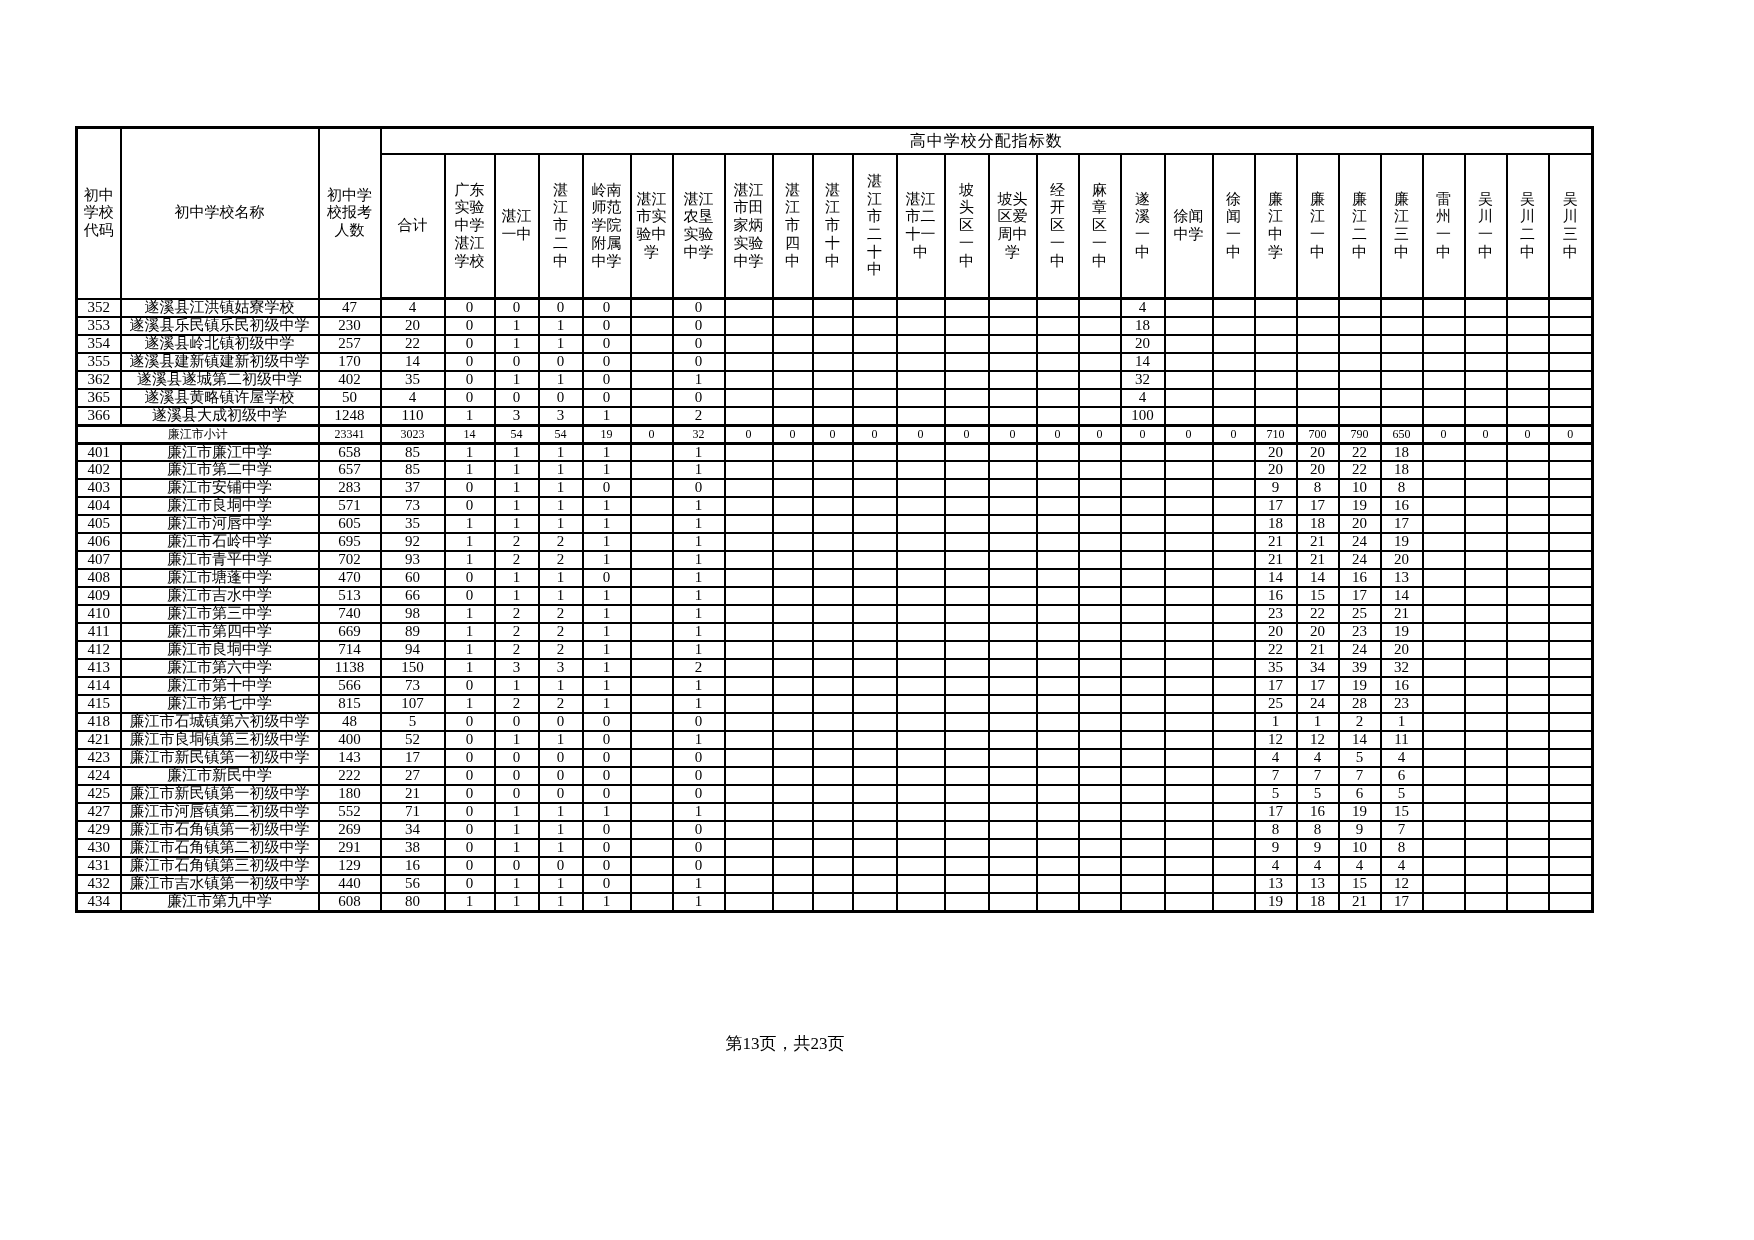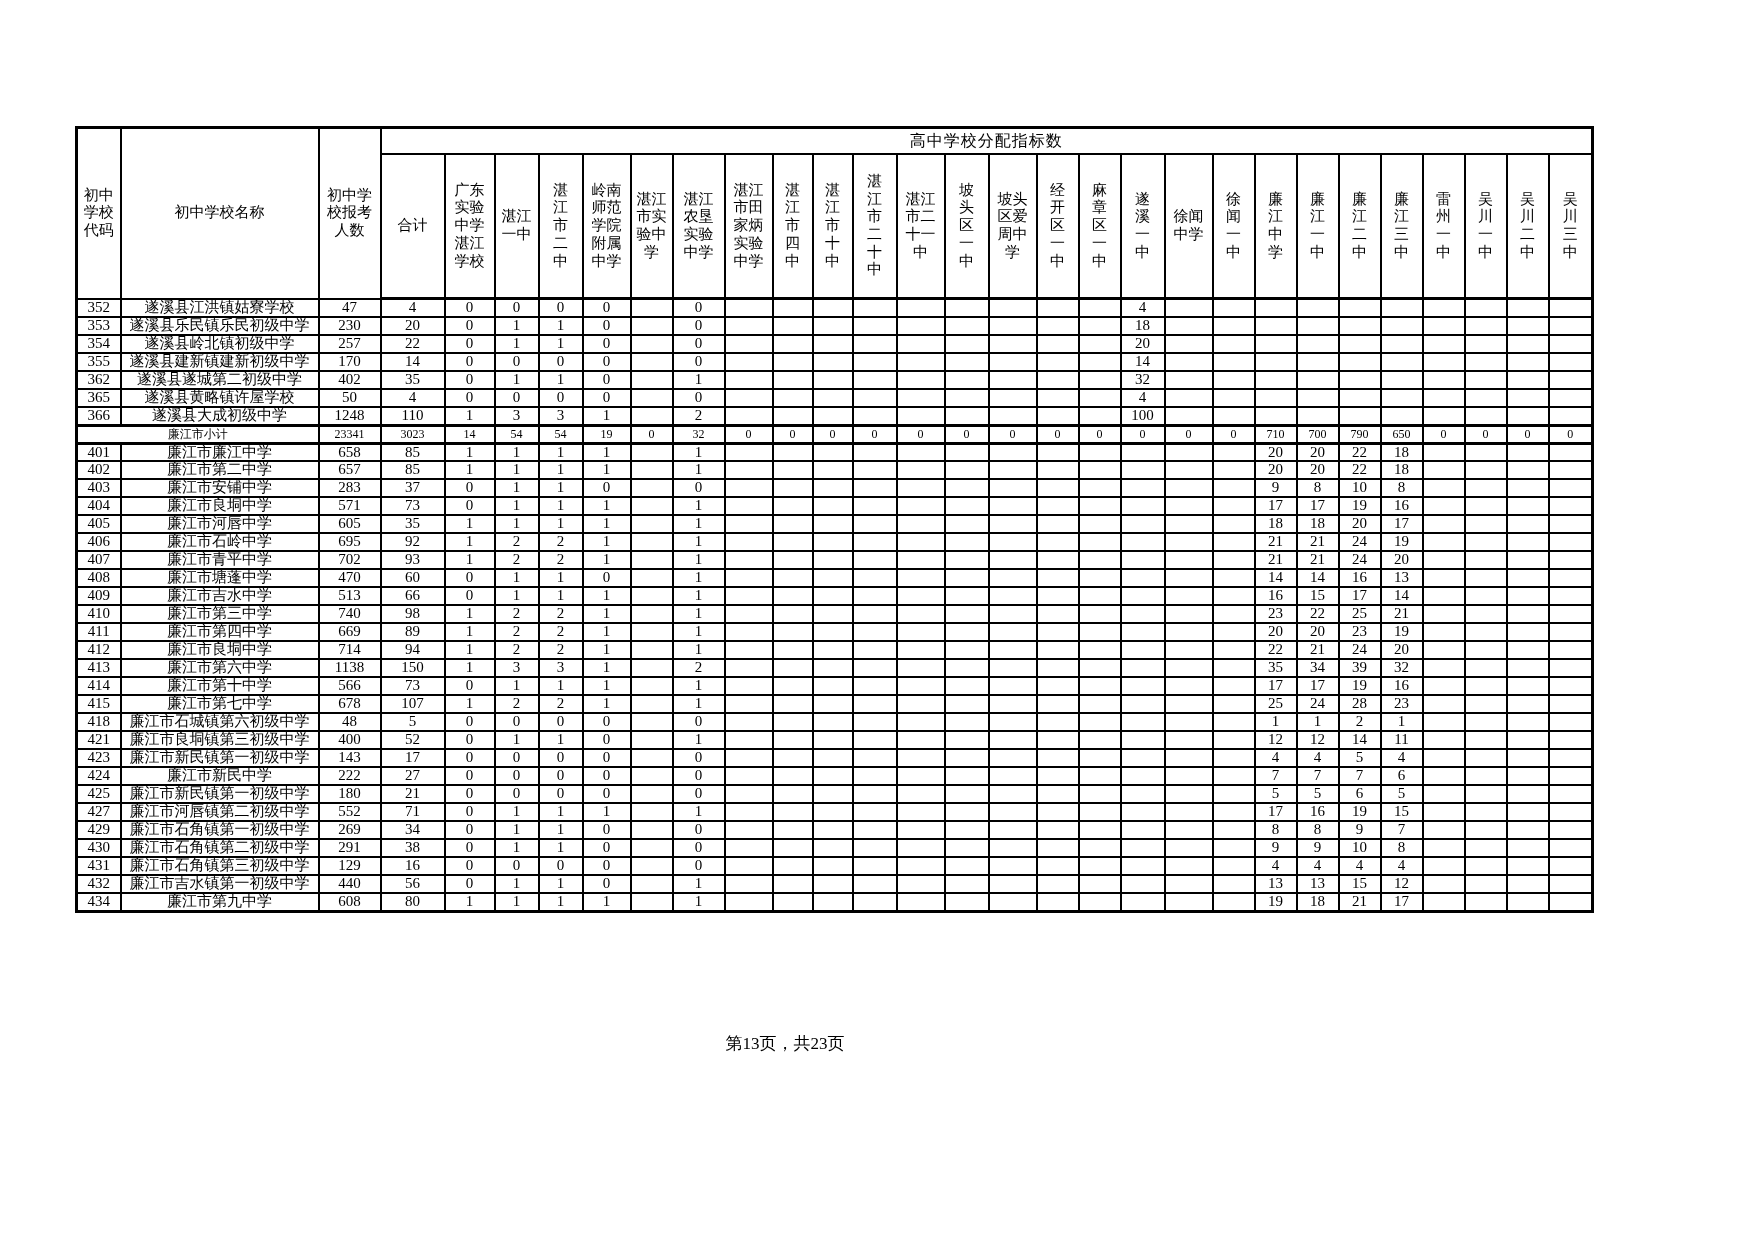--- a/index.html
+++ b/index.html
@@ -897,21 +897,21 @@
             <td class="cell-num">19</td>
             <td class="cell-num">16</td>
             <td class="cell-num"></td>
             <td class="cell-num"></td>
             <td class="cell-num"></td>
             <td class="cell-num"></td>
           </tr>
           <tr>
             <td class="cell-code">415</td>
             <td class="cell-name">廉江市第七中学</td>
-            <td class="cell-num">678</td>
+            <td class="cell-num">815</td>
             <td class="cell-num">107</td>
             <td class="cell-num">1</td>
             <td class="cell-num">2</td>
             <td class="cell-num">2</td>
             <td class="cell-num">1</td>
             <td class="cell-num"></td>
             <td class="cell-num">1</td>
             <td class="cell-num"></td>
             <td class="cell-num"></td>
             <td class="cell-num"></td>

